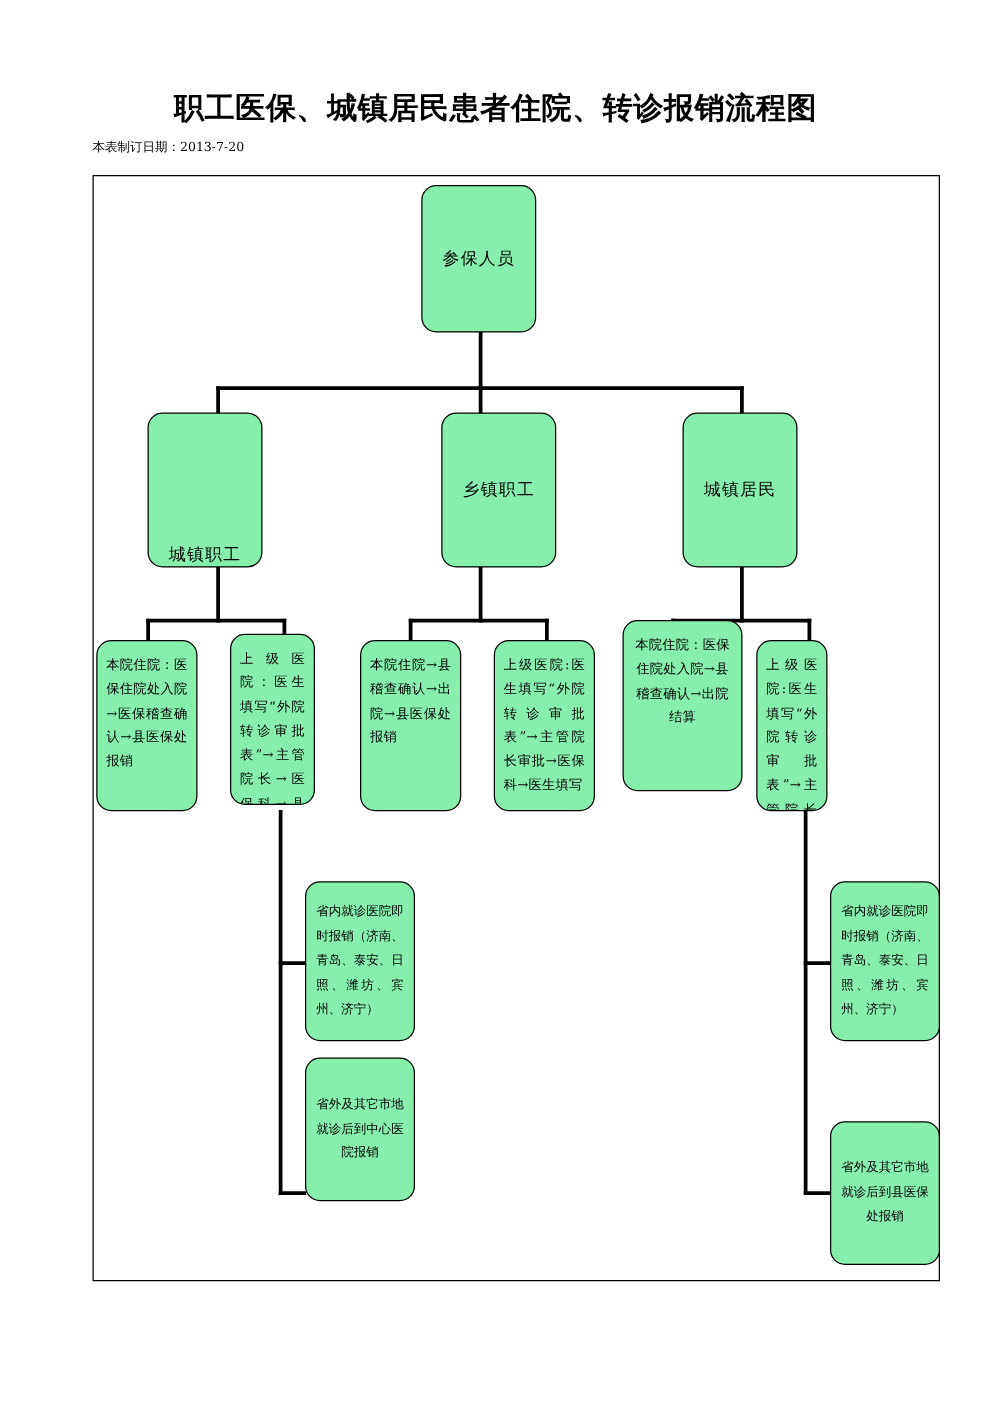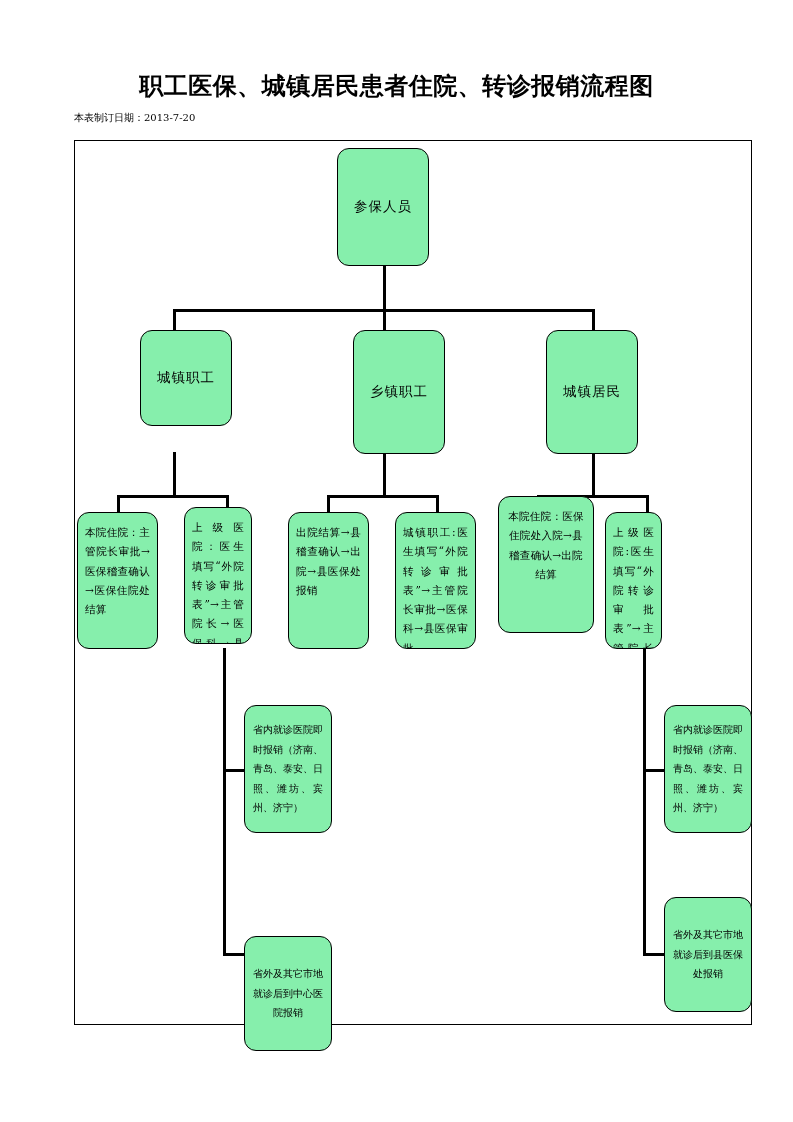--- a/index.html
+++ b/index.html
@@ -161,61 +161,61 @@
   <div class="conn h" style="left:223px; top:953px; width:22px;"></div>
 
   <div class="conn v" style="left:643px; top:648px; height:308px;"></div>
   <div class="conn h" style="left:643px; top:769px; width:22px;"></div>
   <div class="conn h" style="left:643px; top:953px; width:22px;"></div>
 
   <div class="node simple" style="left:337px; top:148px; width:92px; height:118px;">
     <span class="label">参保人员</span>
   </div>
 
-  <div class="node simple" style="left:140px; top:330px; width:92px; height:96px;">
+  <div class="node simple" style="left:118px; top:330px; width:92px; height:124px;align-items:flex-end;">
     <span class="label">城镇职工</span>
   </div>
 
   <div class="node simple" style="left:337px; top:330px; width:92px; height:124px;margin-left:16px;">
     <span class="label">乡镇职工</span>
   </div>
 
   <div class="node simple" style="left:546px; top:330px; width:92px; height:124px;">
     <span class="label">城镇居民</span>
   </div>
 
   <div class="node detail" style="left:77px; top:512px; width:81px; height:137px;">
-    <span class="label">本院住院：主管院长审批→医保稽查确认→医保住院处结算</span>
+    <span class="label">本院住院：医保住院处入院→医保稽查确认→县医保处报销</span>
   </div>
 
   <div class="node detail" style="left:184px; top:507px; width:68px; height:137px;">
     <span class="label">上级医院：医生填写“外院转诊审批表”→主管院长→医保科→县医保处审…</span>
   </div>
 
   <div class="node detail" style="left:288px; top:512px; width:81px; height:137px;">
-    <span class="label">出院结算→县稽查确认→出院→县医保处报销</span>
+    <span class="label">本院住院→县稽查确认→出院→县医保处报销</span>
   </div>
 
   <div class="node detail" style="left:395px; top:512px; width:81px; height:137px;">
-    <span class="label">城镇职工:医生填写“外院转诊审批表”→主管院长审批→医保科→县医保审批</span>
+    <span class="label">上级医院:医生填写“外院转诊审批表”→主管院长审批→医保科→医生填写</span>
   </div>
 
   <div class="node detail center" style="left:498px; top:496px; width:96px; height:137px;">
     <span class="label">本院住院：医保住院处入院→县稽查确认→出院结算</span>
   </div>
 
   <div class="node detail" style="left:605px; top:512px; width:57px; height:137px;">
     <span class="label">上级医院:医生填写“外院转诊审批表”→主管院长审批→医保科备案→县医保</span>
   </div>
 
   <div class="node leaf" style="left:244px; top:705px; width:88px; height:128px;">
     <span class="label">省内就诊医院即时报销（济南、青岛、泰安、日照、潍坊、宾州、济宁）</span>
   </div>
 
-  <div class="node leaf center" style="left:244px; top:936px; width:88px; height:115px;">
+  <div class="node leaf center" style="left:244px; top:846px; width:88px; height:115px;">
     <span class="label">省外及其它市地就诊后到中心医院报销</span>
   </div>
 
   <div class="node leaf" style="left:664px; top:705px; width:88px; height:128px;">
     <span class="label">省内就诊医院即时报销（济南、青岛、泰安、日照、潍坊、宾州、济宁）</span>
   </div>
 
   <div class="node leaf center" style="left:664px; top:897px; width:88px; height:115px;">
     <span class="label">省外及其它市地就诊后到县医保处报销</span>
   </div>

